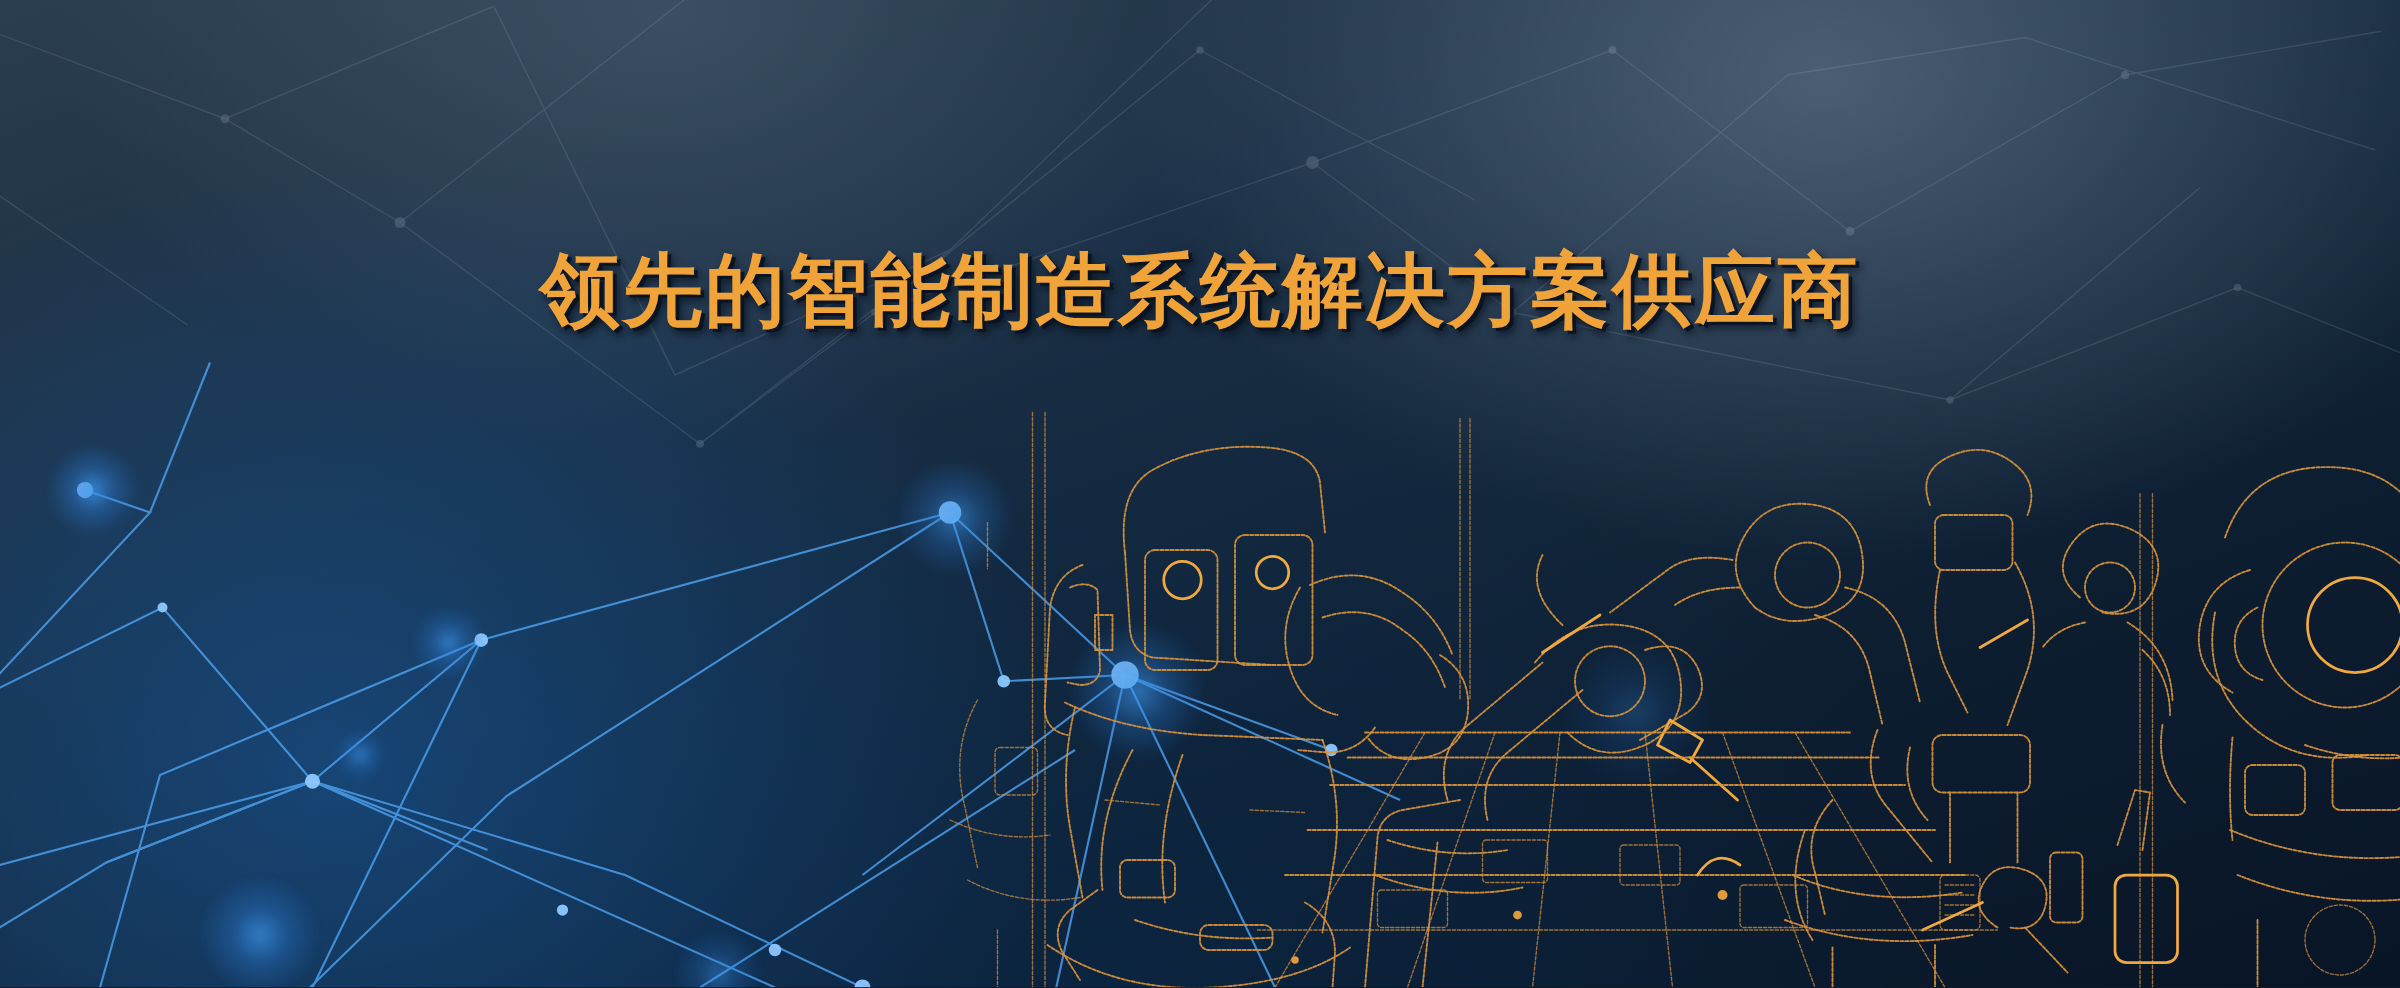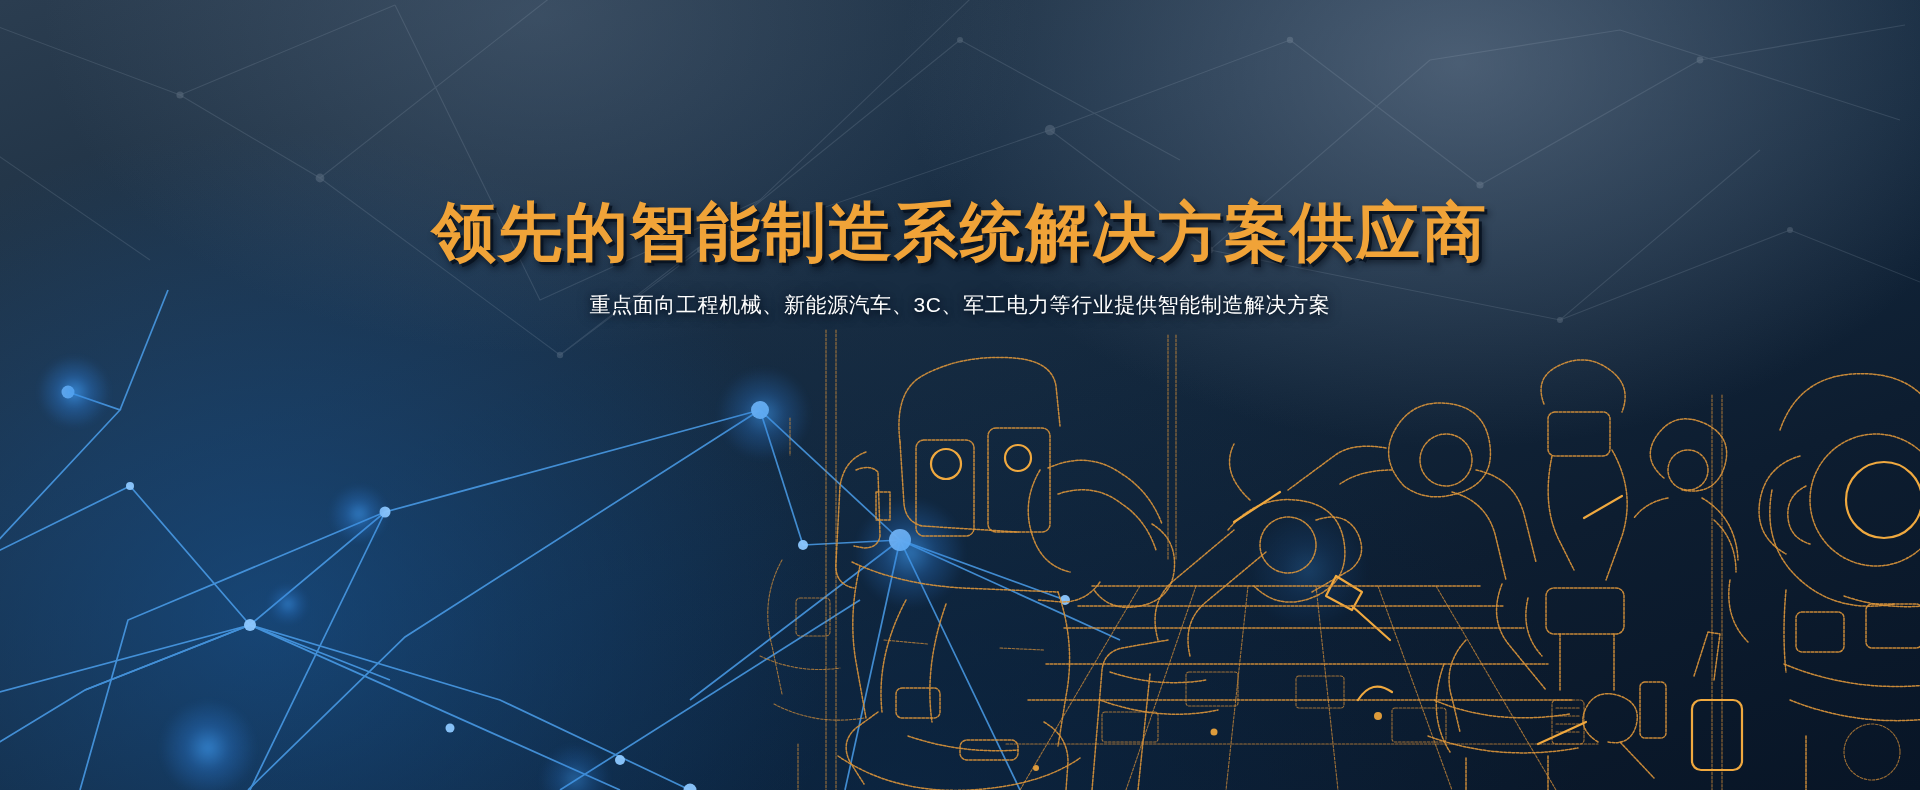--- a/index.html
+++ b/index.html
@@ -319,16 +319,15 @@
       <path class="ln ln-thin" d="M782 560 q-22 40 -10 86 l10 48"></path>
       <path class="ln ln-thin" d="M760 656 q38 18 80 12"></path>
       <path class="ln ln-thin" d="M774 704 q42 22 90 14"></path>
       <path class="ln ln-thin" d="M798 744 l0 46"></path>
       <rect class="ln ln-thin" x="796" y="598" width="34" height="38" rx="4"></rect>
     </g>
   </svg>
 
   <div id="hero-text">
     <div id="headline">领先的智能制造系统解决方案供应商</div>
-    <div id="subtitle">重点面向工程机械、新能源汽车、3C、军工电力等行业提供智能制造解决方案</div>
   </div>
 
 </div>
 
 </body></html>

